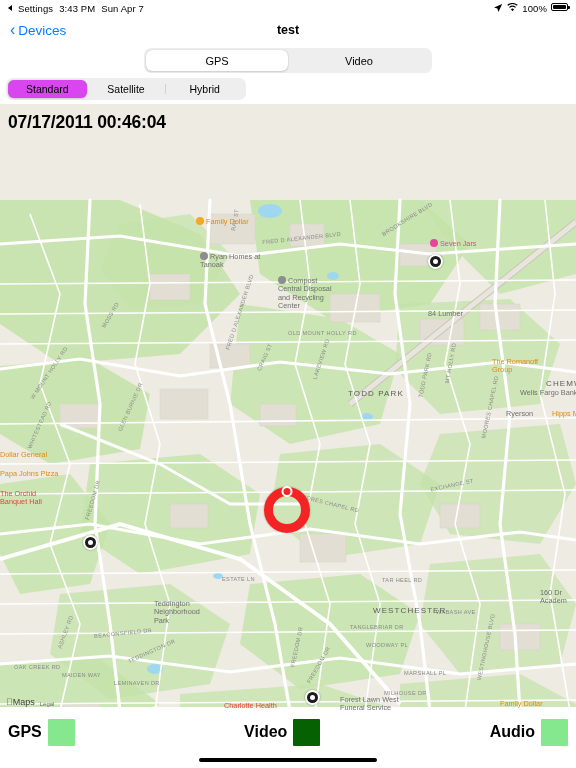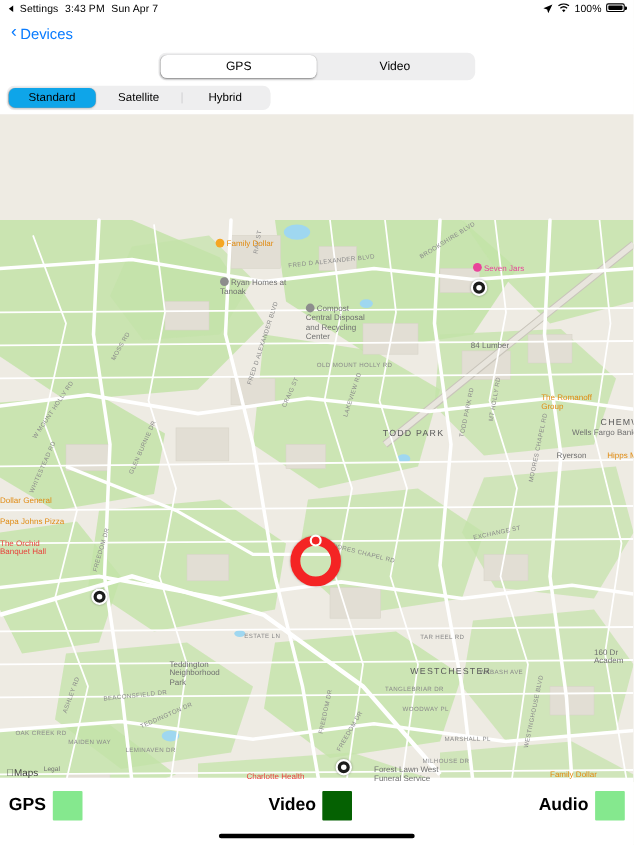--- a/index.html
+++ b/index.html
@@ -60,21 +60,21 @@
   
   .maptype-wrap { display:flex; padding: 2px 6px 4px; background:#fff; }
   .seg2 {
     display:flex; background:#eeeeef; border-radius:7px; padding:2px;
     width: 240px; height:22px; position:relative;
   }
   .seg2 div {
     flex:1; display:flex; align-items:center; justify-content:center;
     font-size:10.5px; color:#000; border-radius:6px; cursor:pointer; position:relative;
   }
-  .seg2 div.active { background:#0ea5e9; box-shadow:0 0 1px rgba(0,0,0,.28), 0 1px 2px rgba(0,0,0,.12); }
+  .seg2 div.active { background:#d946ef; box-shadow:0 0 1px rgba(0,0,0,.28), 0 1px 2px rgba(0,0,0,.12); }
   .seg2 div + div::before{
     content:""; position:absolute; left:0; top:4px; bottom:4px; width:1px; background:#d2d2d4;
   }
   .seg2 div.active + div::before, .seg2 div.active::before { background:transparent; }
 
   
   .map {
     position:relative; height: 607px; width:576px; overflow:hidden;
     background: #eae7df;
   }
@@ -131,21 +131,21 @@
   .camera {
     position:absolute; width:15px;height:15px;border-radius:50%;
     background:#1c1c1c; border:2px solid #fff; z-index:30;
     display:flex;align-items:center;justify-content:center;
     box-shadow:0 0 2px rgba(0,0,0,.4);
   }
   .camera::after{ content:""; width:5px;height:5px;border-radius:50%;background:#fff; }
 
   .attribution {
     position:absolute; left:6px; bottom:4px; z-index:35;
-    display:flex; gap:5px;
+    display:flex; align-items:flex-end; gap:5px;
   }
   .attribution .mk { font-size:9px; color:#3d3d3d; font-weight:500; }
   .attribution .lg { font-size:6px; color:#6e6e6e; }
 
   
   .bottombar {
     position:absolute; left:0; right:0; bottom:0; height:61px; background:#fff;
   }
   .bb-row { display:flex; align-items:center; height:44px; padding: 6px 8px 0; }
   .bb-item { display:flex; align-items:center; gap:6px; }
@@ -183,20 +183,21 @@
           <i></i>
         </span>
     </div>
   </div>
 
   <div class="navbar">
     <div class="nav-back">
       <span class="chev">‹</span>
       <span>Devices</span>
     </div>
+    <div class="nav-title">test</div>
   </div>
 
   <div class="seg-wrap">
     <div class="seg">
       <div class="active">GPS</div>
       <div>Video</div>
     </div>
   </div>
 
   <div class="maptype-wrap">
@@ -289,20 +290,21 @@
         <path d="M0 600 L576 596"></path>
         <path d="M0 240 L576 236"></path>
         <path d="M0 390 L576 386"></path>
         <path d="M0 530 L576 526"></path>
       </g>
 
       <path d="M0 455 L120 420 L240 455 L330 520 L400 600" stroke="#fff" stroke-width="4" fill="none"></path>
       <path d="M60 320 L160 360 L230 400 L300 400" stroke="#fff" stroke-width="3" fill="none"></path>
     </svg>
 
+    <div class="timestamp">07/17/2011 00:46:04</div>
 
     <div class="place" style="left:348px; top:285px;">TODD PARK</div>
     <div class="place" style="left:373px; top:502px;">WESTCHESTER</div>
     <div class="place" style="left:546px; top:275px;">CHEMWA</div>
 
     <div class="poi poi-orange" style="left:196px; top:113px;"><span class="pin pin-orange"></span><span>Family Dollar</span></div>
     <div class="poi poi-grey multi" style="left:200px; top:148px;"><span class="pin pin-grey"></span><span>Ryan Homes at Tanoak</span></div>
     <div class="poi poi-grey multi" style="left:278px; top:172px;"><span class="pin pin-grey"></span><span>Compost Central Disposal and Recycling Center</span></div>
     <div class="poi poi-pink" style="left:430px; top:135px;"><span class="pin pin-pink"></span><span>Seven Jars</span></div>
     <div class="poi poi-grey" style="left:428px; top:206px;"><span>84 Lumber</span></div>

